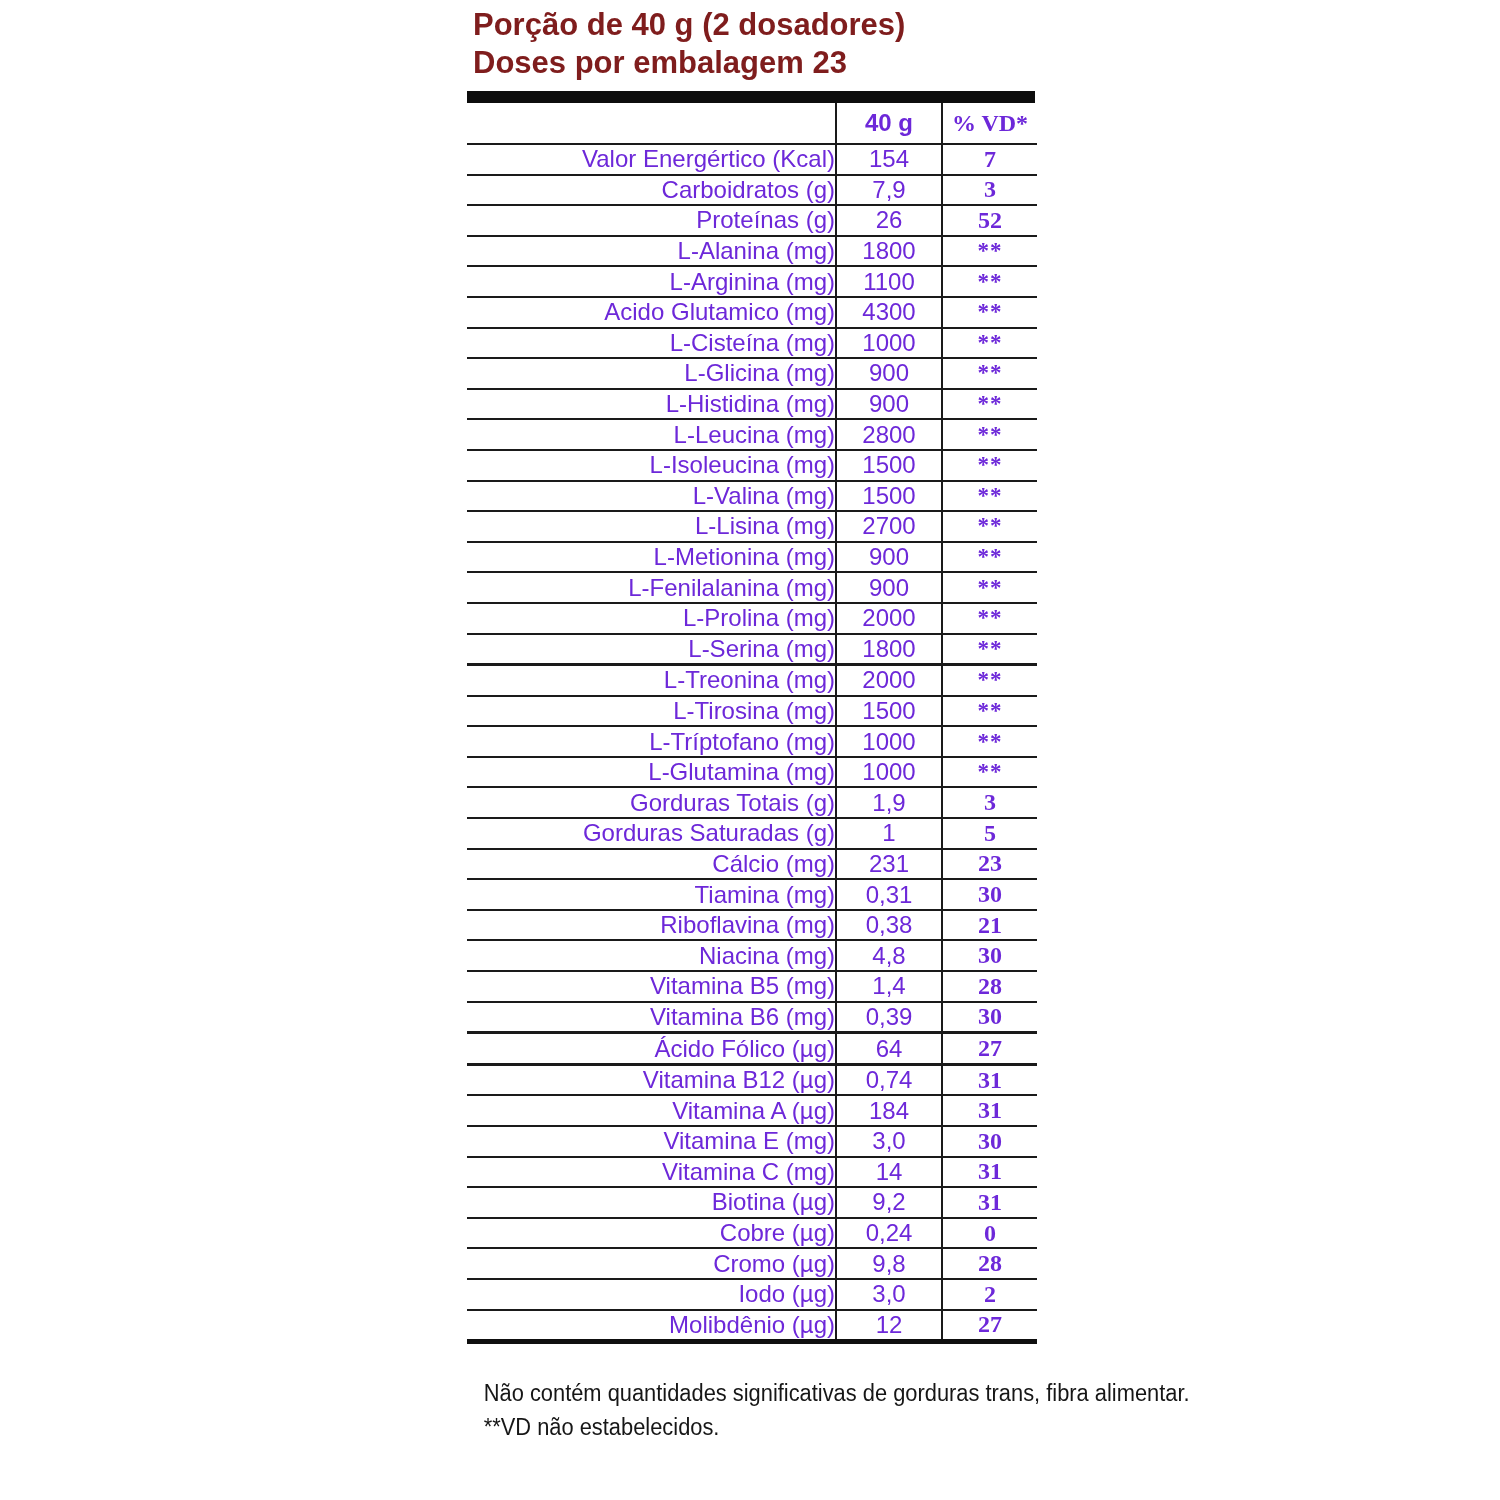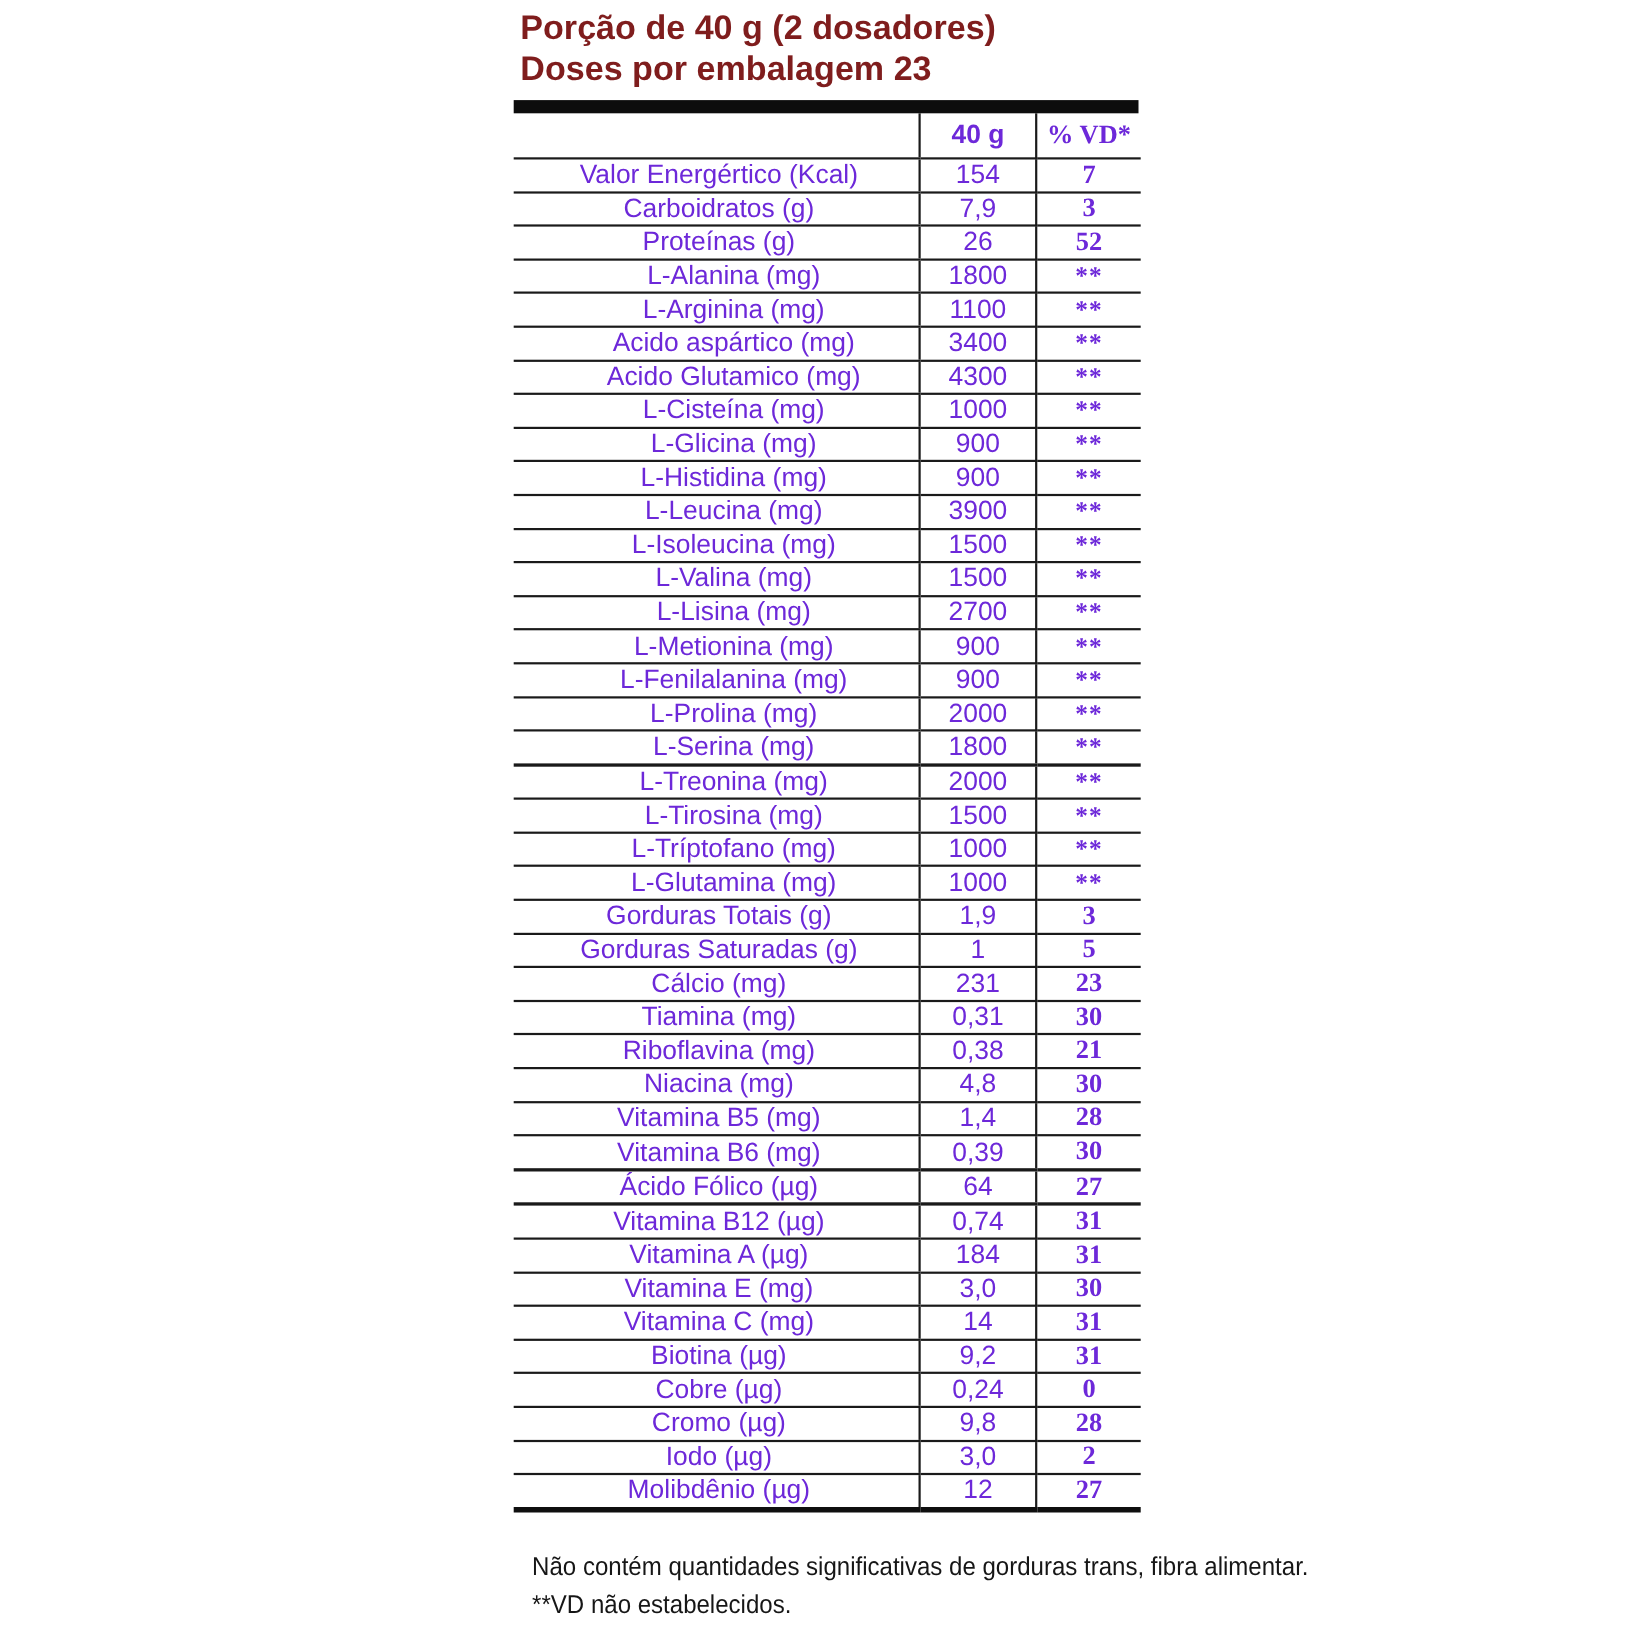--- a/index.html
+++ b/index.html
@@ -39,21 +39,21 @@
     border-bottom: 2px solid #1a1a1a;
     font-weight: bold;
     vertical-align: middle;
   }
   tbody td {
     height: 28.6px;
     border-bottom: 2px solid #1a1a1a;
     vertical-align: middle;
     white-space: nowrap;
   }
-  .c1 { width: 368px; text-align: center; }
+  .c1 { width: 368px; text-align: right; }
   .c2 {
     width: 104px; text-align: center;
     border-left: 2px solid #1a1a1a;
     border-right: 2px solid #1a1a1a;
   }
   .c3 { width: 94px; text-align: center; font-family: Liberation Serif, serif; }
   td.c1 { padding-left: 5px; }
   tr.indent td.c1 { padding-left: 32px; }
   td.c3 { font-weight: bold; }
   tr.thickline td { border-bottom-width: 3.5px; }
@@ -109,25 +109,20 @@
           <td class="c1">L-Alanina (mg)</td>
           <td class="c2">1800</td>
           <td class="c3 stars">**</td>
         </tr>
         <tr class="indent">
           <td class="c1">L-Arginina (mg)</td>
           <td class="c2">1100</td>
           <td class="c3 stars">**</td>
         </tr>
         <tr class="indent">
-          <td class="c1">Acido aspártico (mg)</td>
-          <td class="c2">3400</td>
-          <td class="c3 stars">**</td>
-        </tr>
-        <tr class="indent">
           <td class="c1">Acido Glutamico (mg)</td>
           <td class="c2">4300</td>
           <td class="c3 stars">**</td>
         </tr>
         <tr class="indent">
           <td class="c1">L-Cisteína (mg)</td>
           <td class="c2">1000</td>
           <td class="c3 stars">**</td>
         </tr>
         <tr class="indent">
@@ -135,21 +130,21 @@
           <td class="c2">900</td>
           <td class="c3 stars">**</td>
         </tr>
         <tr class="indent">
           <td class="c1">L-Histidina (mg)</td>
           <td class="c2">900</td>
           <td class="c3 stars">**</td>
         </tr>
         <tr class="indent">
           <td class="c1">L-Leucina (mg)</td>
-          <td class="c2">3900</td>
+          <td class="c2">2800</td>
           <td class="c3 stars">**</td>
         </tr>
         <tr class="indent">
           <td class="c1">L-Isoleucina (mg)</td>
           <td class="c2">1500</td>
           <td class="c3 stars">**</td>
         </tr>
         <tr class="indent">
           <td class="c1">L-Valina (mg)</td>
           <td class="c2">1500</td>

